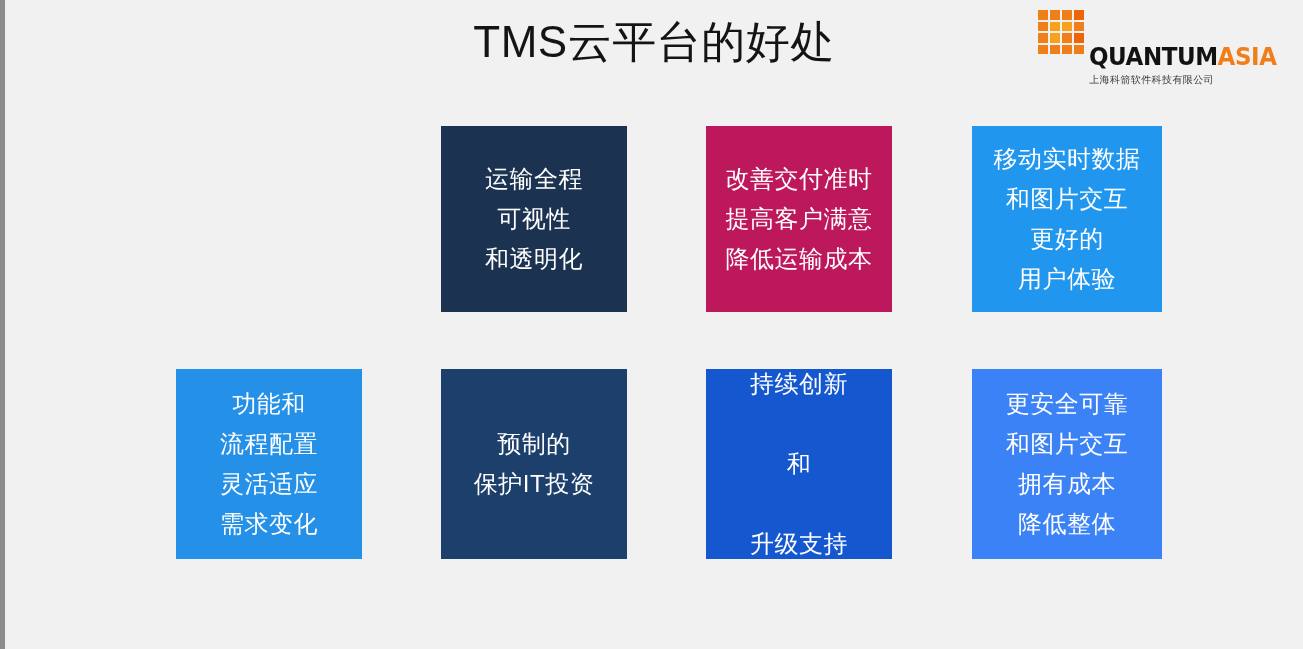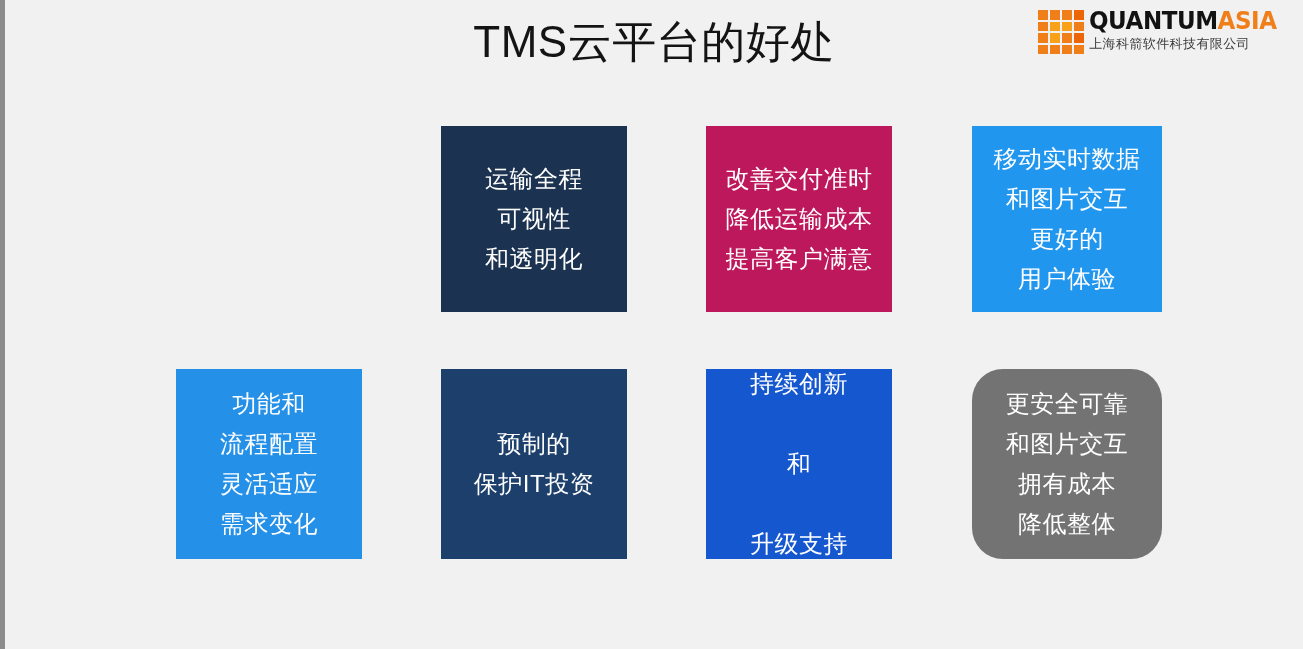--- a/index.html
+++ b/index.html
@@ -53,36 +53,37 @@
   .logo-grid i {
     display: block;
     background: #f07f1a;
   }
   .logo-grid i.bright { background: #f9a11b; }
   .logo-grid i.deep   { background: #ec6608; }
   .logo-right {
     display: flex;
     flex-direction: column;
     justify-content: flex-end;
+    margin-top: 36px;
   }
   .logo-word {
     font-family: "DejaVu Sans", sans-serif;
     font-weight: bold;
     font-size: 25px;
     line-height: 26px;
     letter-spacing: -0.5px;
     white-space: nowrap;
     transform: scaleX(0.92);
     transform-origin: left center;
   }
   .logo-word .q { color: #121212; }
   .logo-word .a { color: #f07f1a; }
   .logo-sub {
     margin-top: 3px;
-    font-size: 13px;
+    font-size: 10px;
     line-height: 13px;
     color: #3a3a3a;
     letter-spacing: 0.4px;
     white-space: nowrap;
   }
 
   
   .title {
     position: absolute;
     left: 0;
@@ -165,22 +166,22 @@
 
 
     <div class="tile r0 c1" style="background: rgb(27, 50, 80);">
       <span class="tline">运输全程</span>
       <span class="tline">可视性</span>
       <span class="tline">和透明化</span>
     </div>
 
     <div class="tile r0 c2" style="background: #be185d;">
       <span class="tline">改善交付准时</span>
+      <span class="tline">提高客户满意</span>
       <span class="tline">降低运输成本</span>
-      <span class="tline">提高客户满意</span>
     </div>
 
     <div class="tile r0 c3" style="background: rgb(33, 150, 238);">
       <span class="tline">移动实时数据</span>
       <span class="tline">和图片交互</span>
       <span class="tline">更好的</span>
       <span class="tline">用户体验</span>
     </div>
 
     <div class="tile r1 c0" style="background: rgb(37, 144, 232);">
@@ -194,21 +195,21 @@
       <span class="tline">预制的</span>
       <span class="tline">保护IT投资</span>
     </div>
 
     <div class="tile r1 c2" style="background: rgb(21, 87, 207); gap: 40px;">
       <span class="tline">持续创新</span>
       <span class="tline">和</span>
       <span class="tline">升级支持</span>
     </div>
 
-    <div class="tile r1 c3" style="background: #737373; border-radius: 31px;">
+    <div class="tile r1 c3" style="background: #3b82f6;">
       <span class="tline">更安全可靠</span>
       <span class="tline">和图片交互</span>
       <span class="tline">拥有成本</span>
       <span class="tline">降低整体</span>
     </div>
 
   </div>
 </div>
 
 </body></html>

